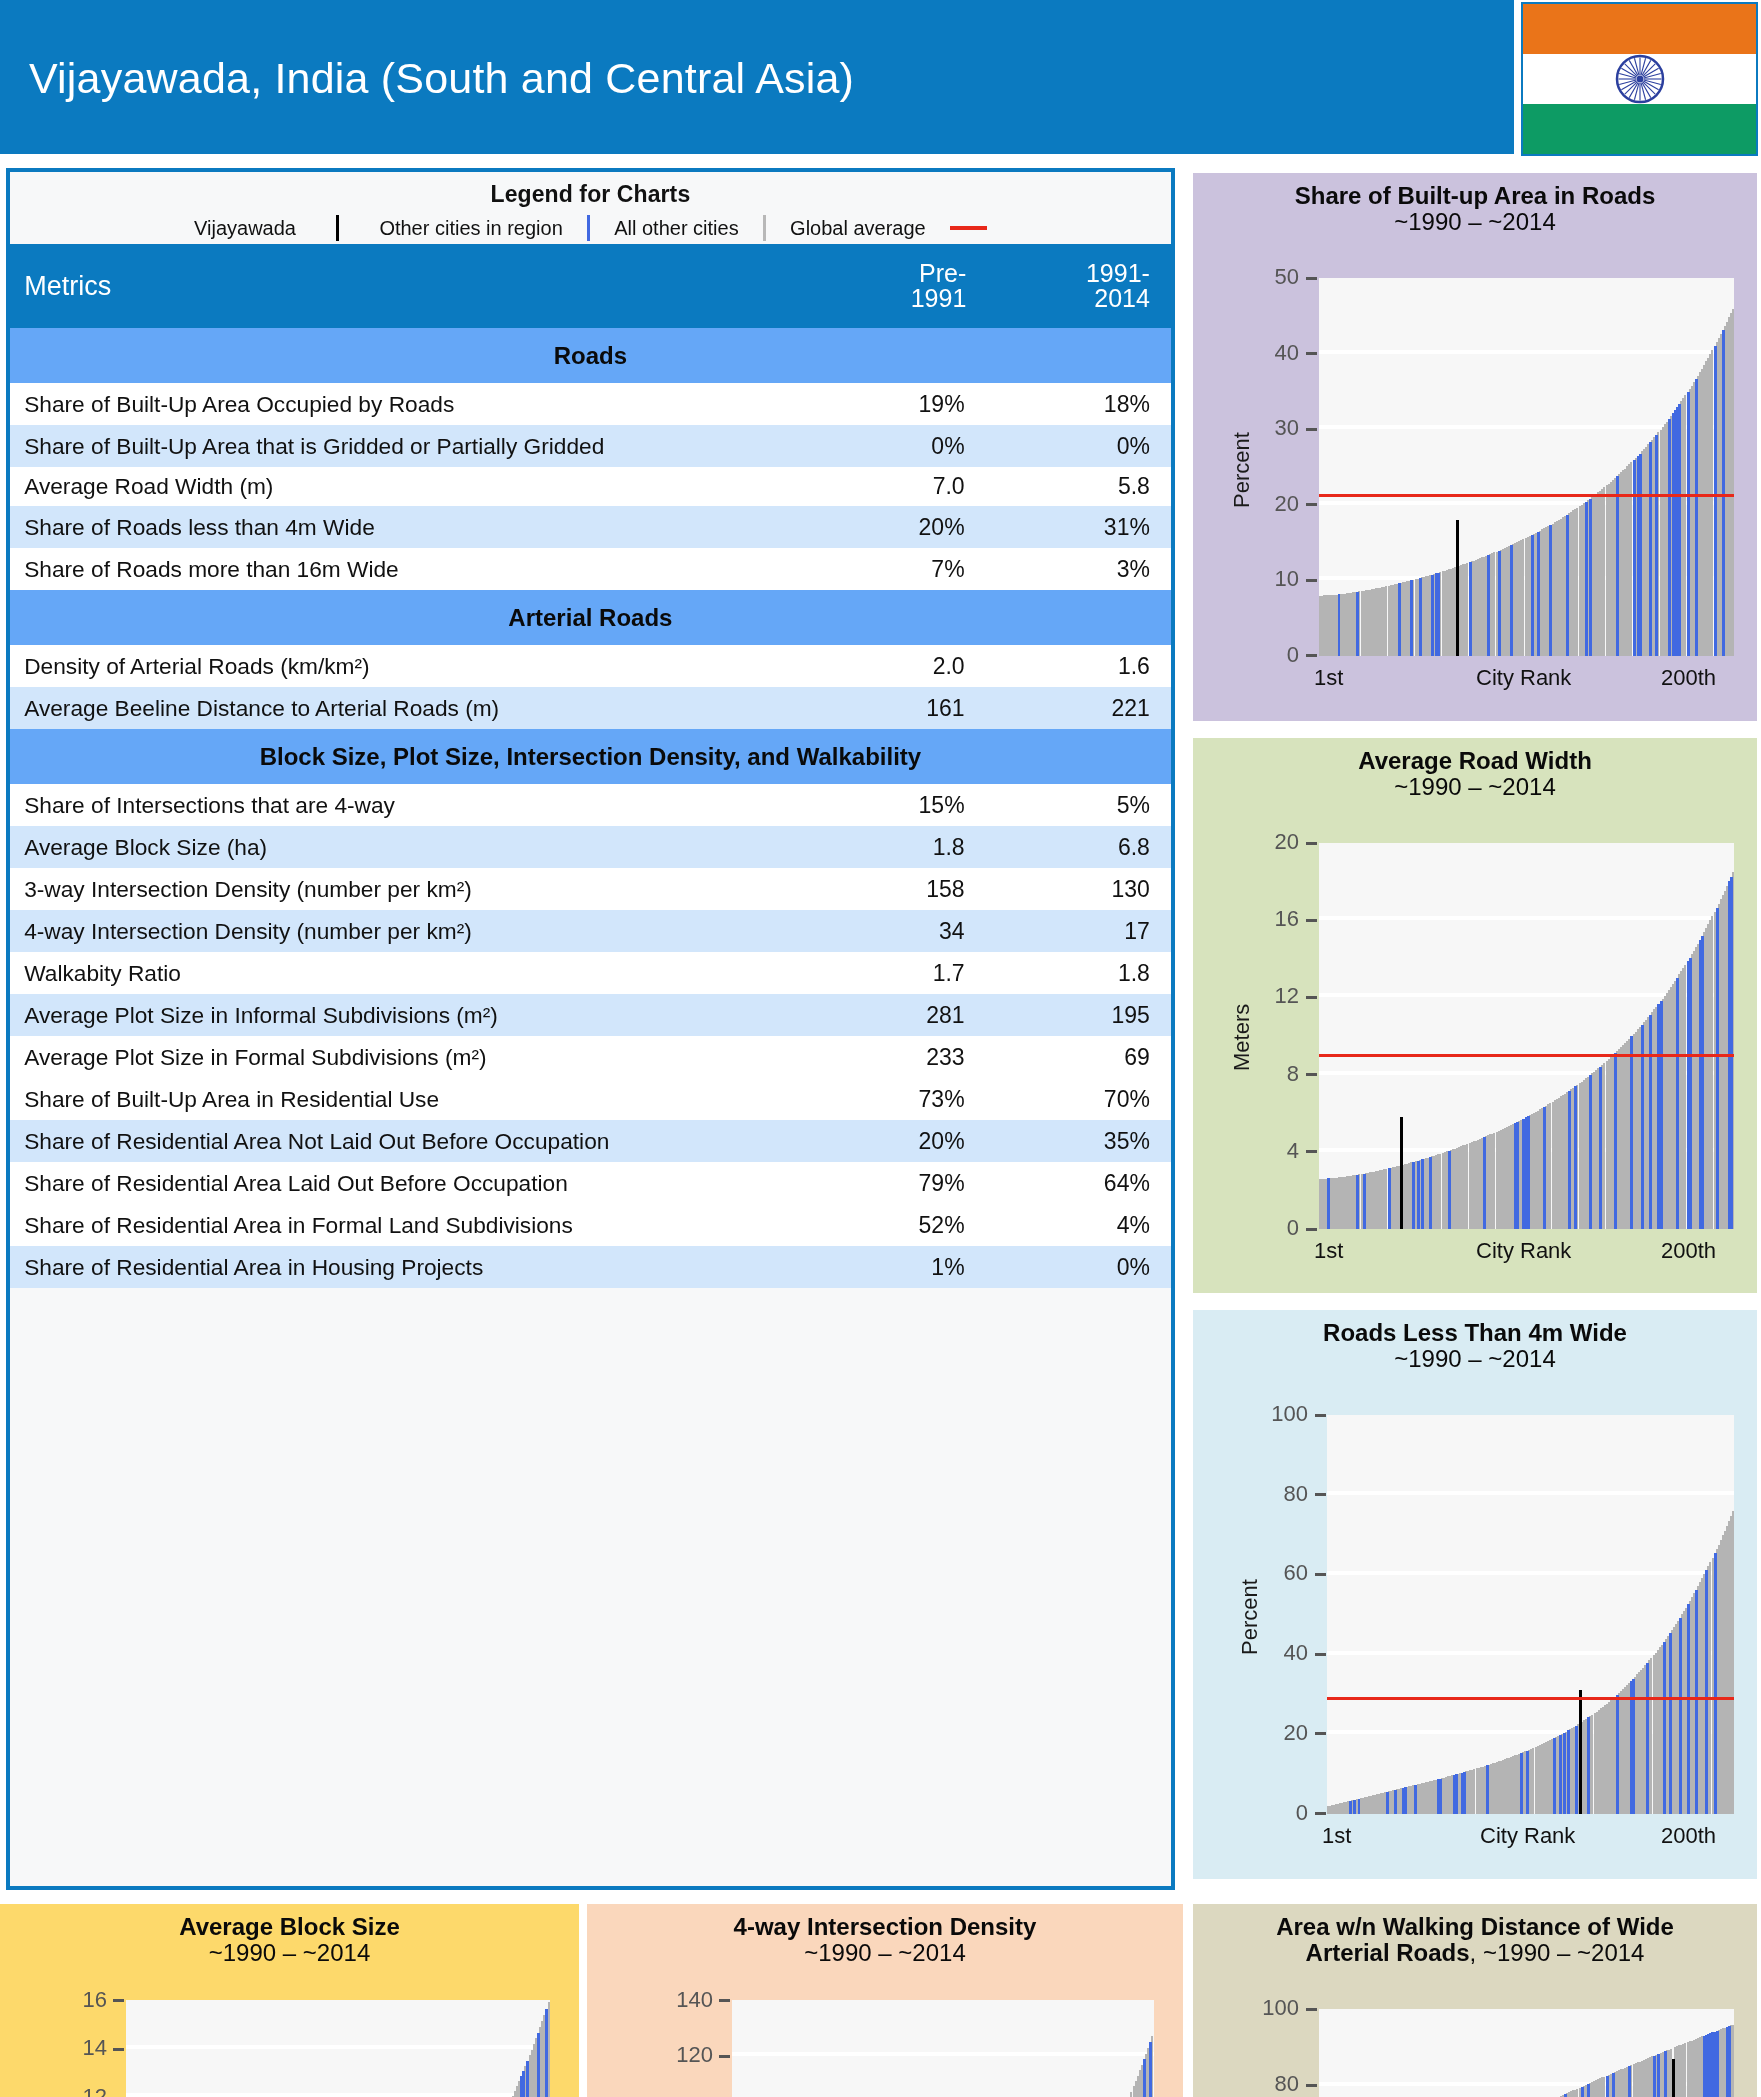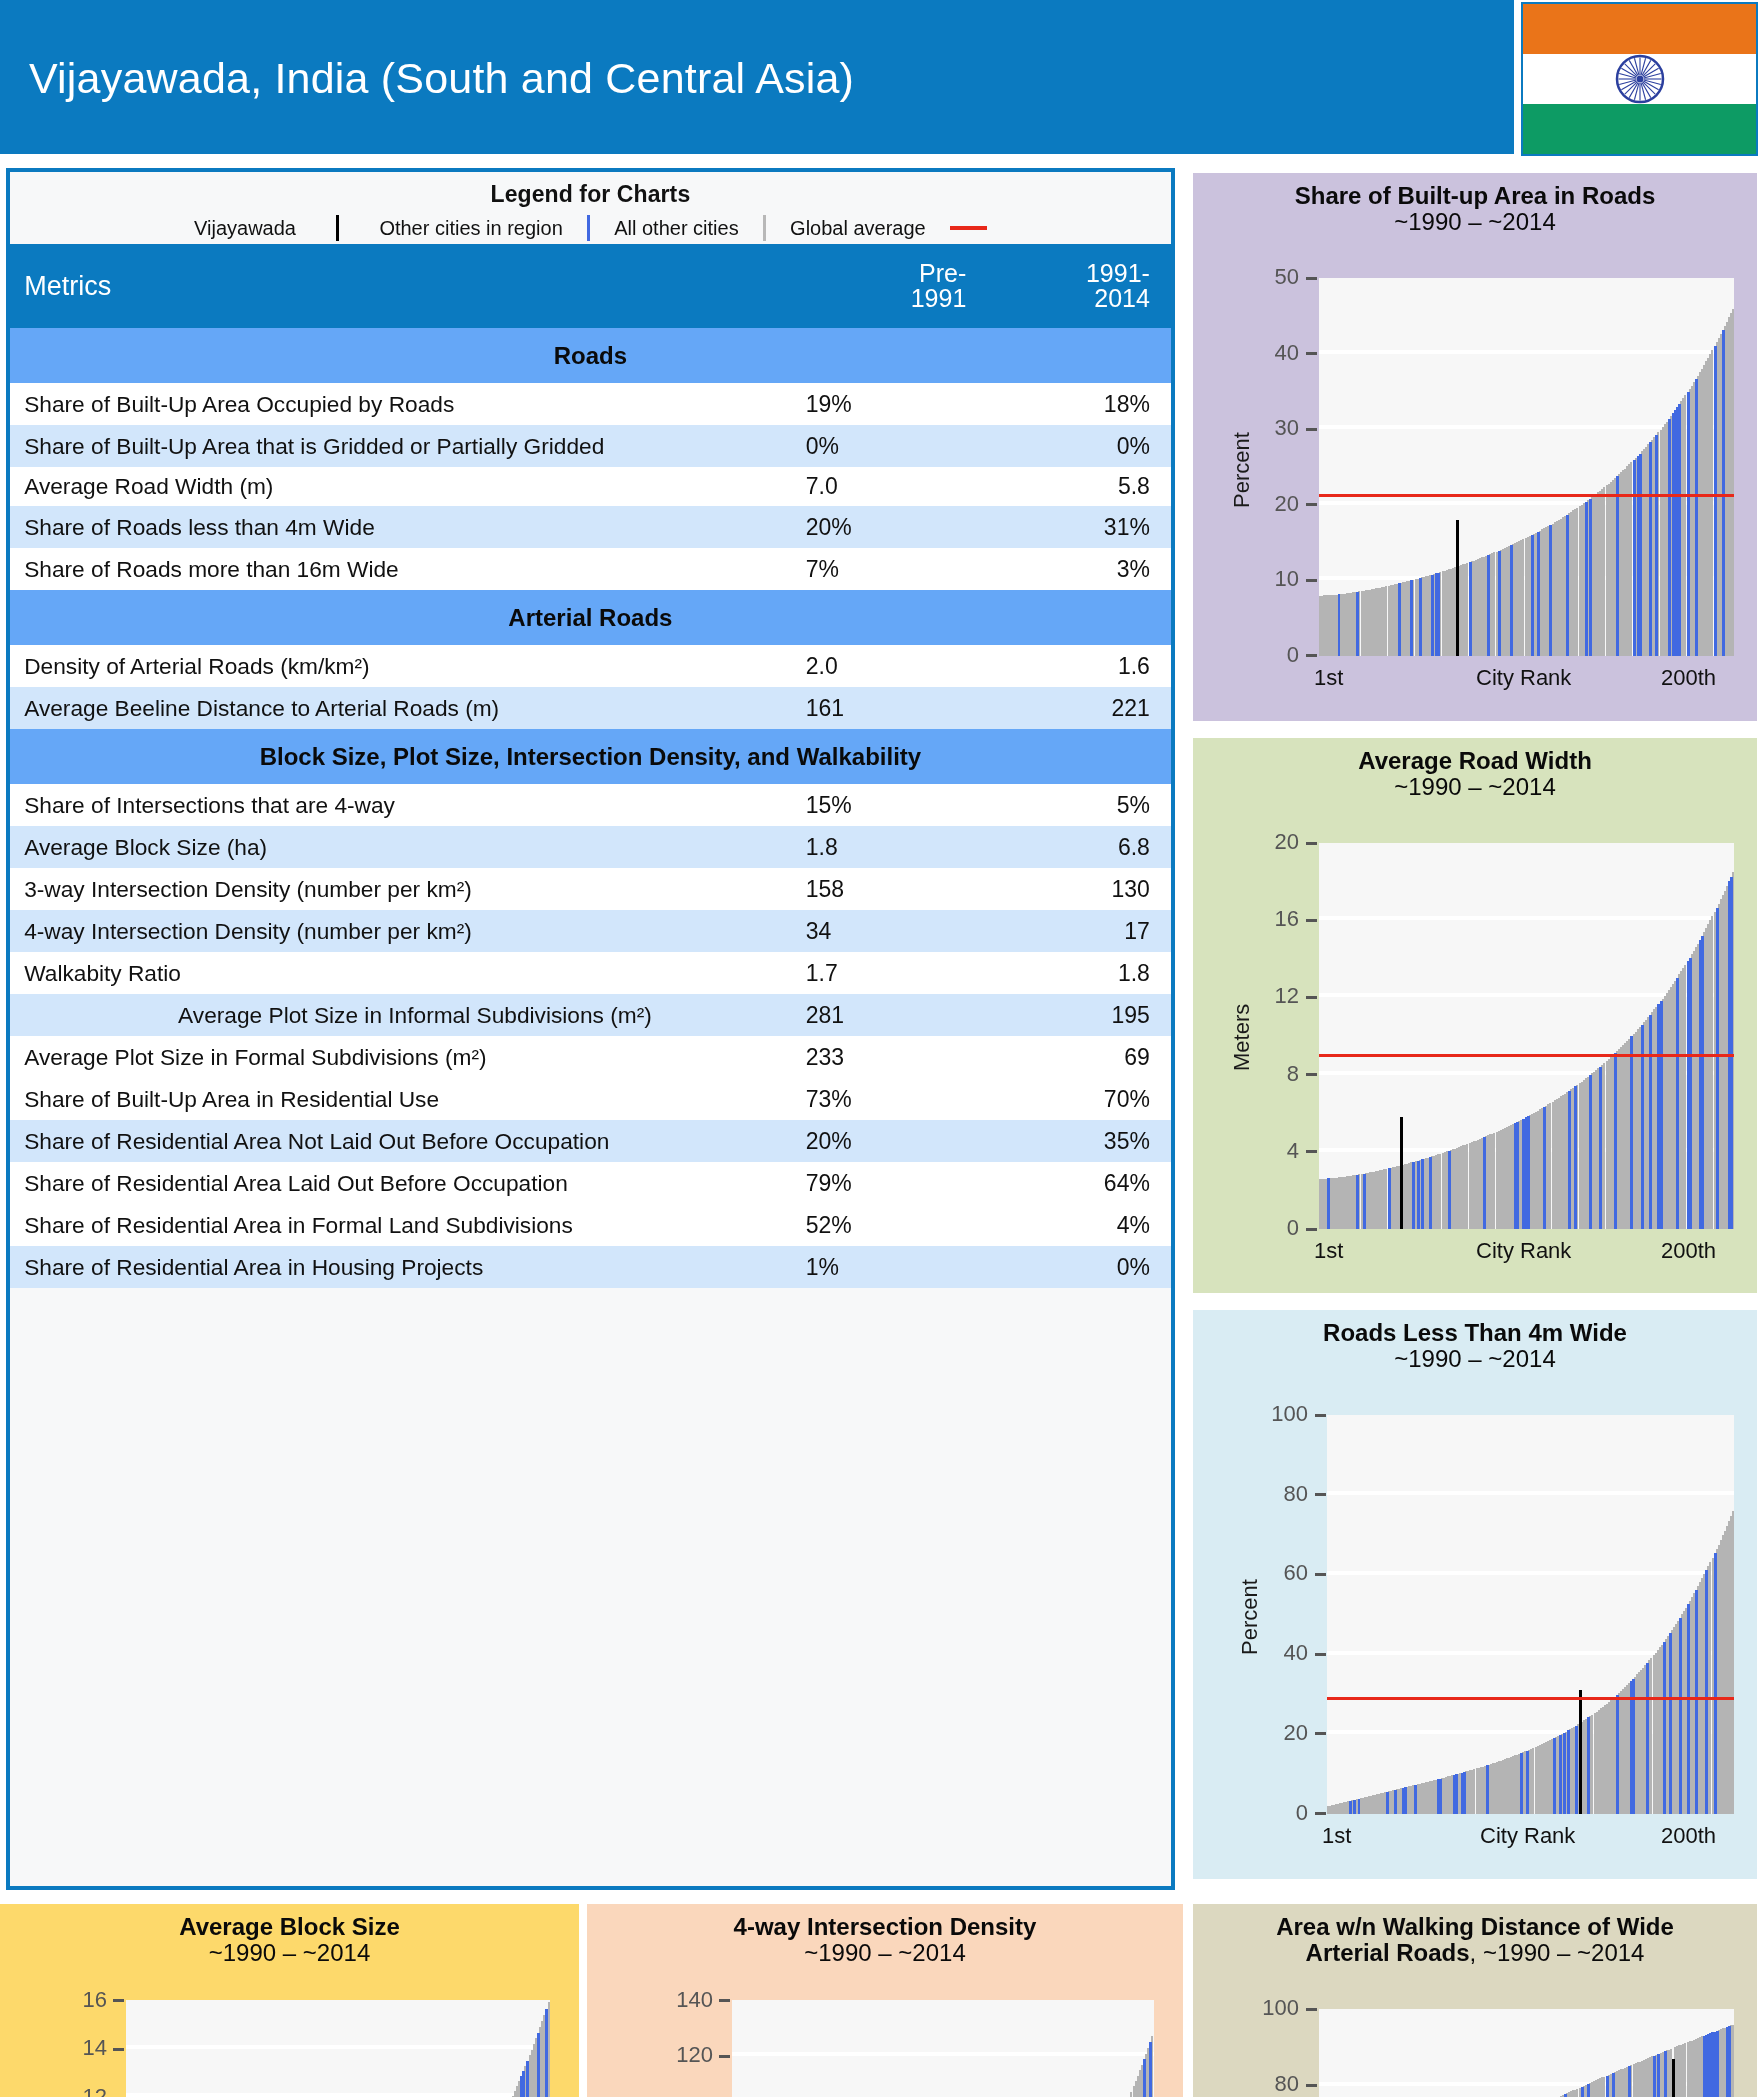--- a/index.html
+++ b/index.html
@@ -54,21 +54,21 @@
   .lg-bar.blue  { background:#4169e1; }
   .lg-bar.grey  { background:#b8b8b8; }
   .lg-line { display:inline-block; width:37px; height:4.6px; background:#e8281a; vertical-align:middle; }
   .sp { display:inline-block; width:40px; }
   .sp-s { display:inline-block; width:24px; }
 
   
   table.metrics { width:100%; border-collapse: collapse; table-layout: fixed; }
   table.metrics td { vertical-align: middle; }
   .col-label { width: 789px; padding-left: 14.3px; }
-  .col-v1 { width: 180px; text-align: left; padding-right: 22.7px; }
+  .col-v1 { width: 180px; text-align: right; padding-right: 22.7px; }
   .col-v2 { width: 182px; text-align: right; padding-right: 21px; }
 
   tr.thead td { background:#0b7ac0; color:#fff; height:84px; }
   .th-metrics { font-size: 27px; color:#fff; padding-left:14.3px; }
   .th-period  { font-size: 25px; color:#fff; line-height: 1.02; text-align:right; padding-right:21px; }
 
   tr.section td {
     background:#65a7f7; height:55px; text-align:center;
     font-size:24px; font-weight:bold; color:#0a0a0a;
   }
@@ -250,21 +250,21 @@
             <td class="col-label" style="height: 42px;">4-way Intersection Density (number per km²)</td>
             <td class="col-v1">34</td>
             <td class="col-v2">17</td>
           </tr>
           <tr class="datarow odd r-h1">
             <td class="col-label" style="height: 42px;">Walkabity Ratio</td>
             <td class="col-v1">1.7</td>
             <td class="col-v2">1.8</td>
           </tr>
           <tr class="datarow even r-h1">
-            <td class="col-label" style="height: 42px; text-align: center;">Average Plot Size in Informal Subdivisions (m²)</td>
+            <td class="col-label" style="height: 42px;">Average Plot Size in Informal Subdivisions (m²)</td>
             <td class="col-v1">281</td>
             <td class="col-v2">195</td>
           </tr>
           <tr class="datarow odd r-h1">
             <td class="col-label" style="height: 42px;">Average Plot Size in Formal Subdivisions (m²)</td>
             <td class="col-v1">233</td>
             <td class="col-v2">69</td>
           </tr>
           <tr class="datarow odd r-h1">
             <td class="col-label" style="height: 42px;">Share of Built-Up Area in Residential Use</td>

